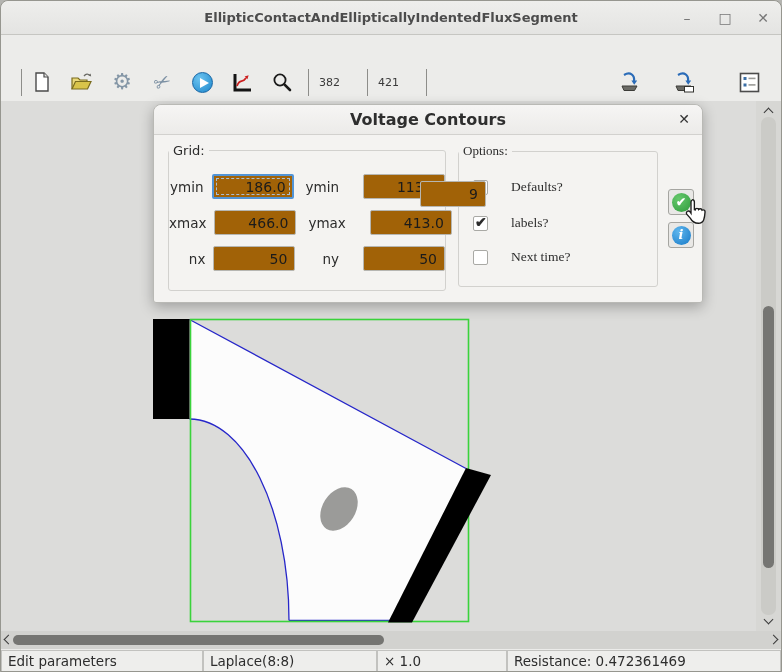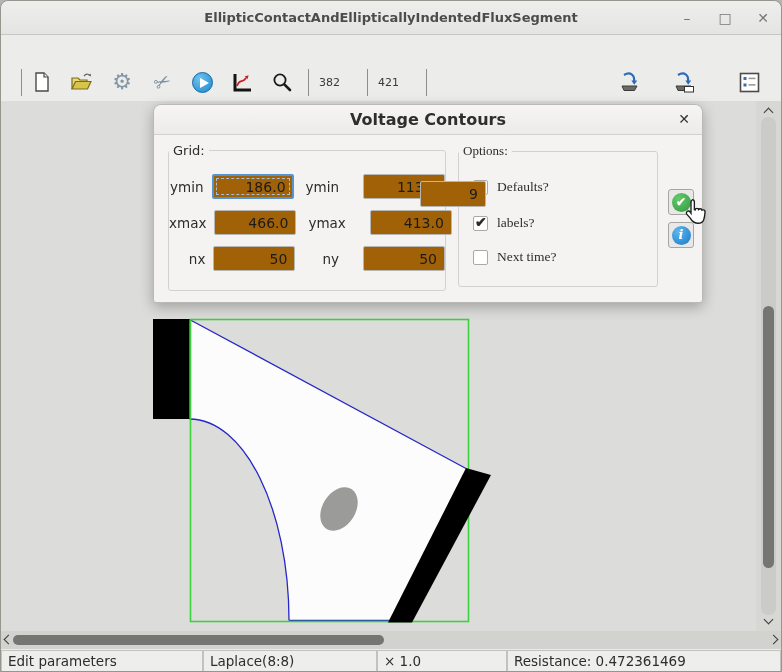--- a/index.html
+++ b/index.html
@@ -60,21 +60,21 @@
   legend{font-size:13px;color:#2c2c2c;padding:0 4px;}
   .grid-fieldset{left:14px;top:38px;width:278px;height:148px;}
   .options-fieldset{left:304px;top:38px;width:200px;height:144px;font-family:Liberation Serif, serif;}
   .grid-row{position:absolute;left:0;right:0;display:flex;align-items:center;}
   .g-label{font-size:13.5px;color:#2c2c2c;text-align:right;}
   .lbl1{width:46px;margin-right:8px;}
   .lbl2{width:40px;margin:0 24px 0 12px;}
   .num-input{width:82px;height:25px;border:1px solid #b6b6b2;border-radius:2px;background:#a16207;
              font-family:"DejaVu Sans",sans-serif;font-size:14px;color:#1b1b1b;text-align:right;padding:0 7px;}
   .num-input.focused{border:2px solid #5294d6;outline:1px dashed #a9bed6;outline-offset:-5px;padding:0 6px;}
-  .opt-row{position:absolute;left:14px;display:flex;align-items:center;}
+  .opt-row{position:absolute;left:14px;display:flex;align-items:center;gap:14px;}
   .checkbox{width:15px;height:15px;background:#fff;border:1px solid #a9a9a5;border-radius:2px;
             position:relative;flex:0 0 auto;}
   .checkbox .mark{position:absolute;left:1px;top:-3px;font-size:14px;font-weight:bold;color:#2b2b2b;}
   .opt-label{font-size:13.5px;color:#2c2c2c;margin-left:9px;}
   .opt-input{position:absolute;left:266px;top:76px;width:66px;height:26px;}
   .side-buttons{position:absolute;left:514px;top:84px;display:flex;flex-direction:column;gap:7px;}
   .side-btn{width:26px;height:26px;background:#e9e8e6;border:1px solid #a5a5a1;border-radius:3px;
             display:flex;align-items:center;justify-content:center;padding:0;}
   .circle-ok{width:19px;height:19px;border-radius:50%;background:radial-gradient(circle at 35% 30%,#66c96c,#2f9a3c);
              color:#fff;font-size:12px;font-weight:bold;line-height:19px;text-align:center;}

